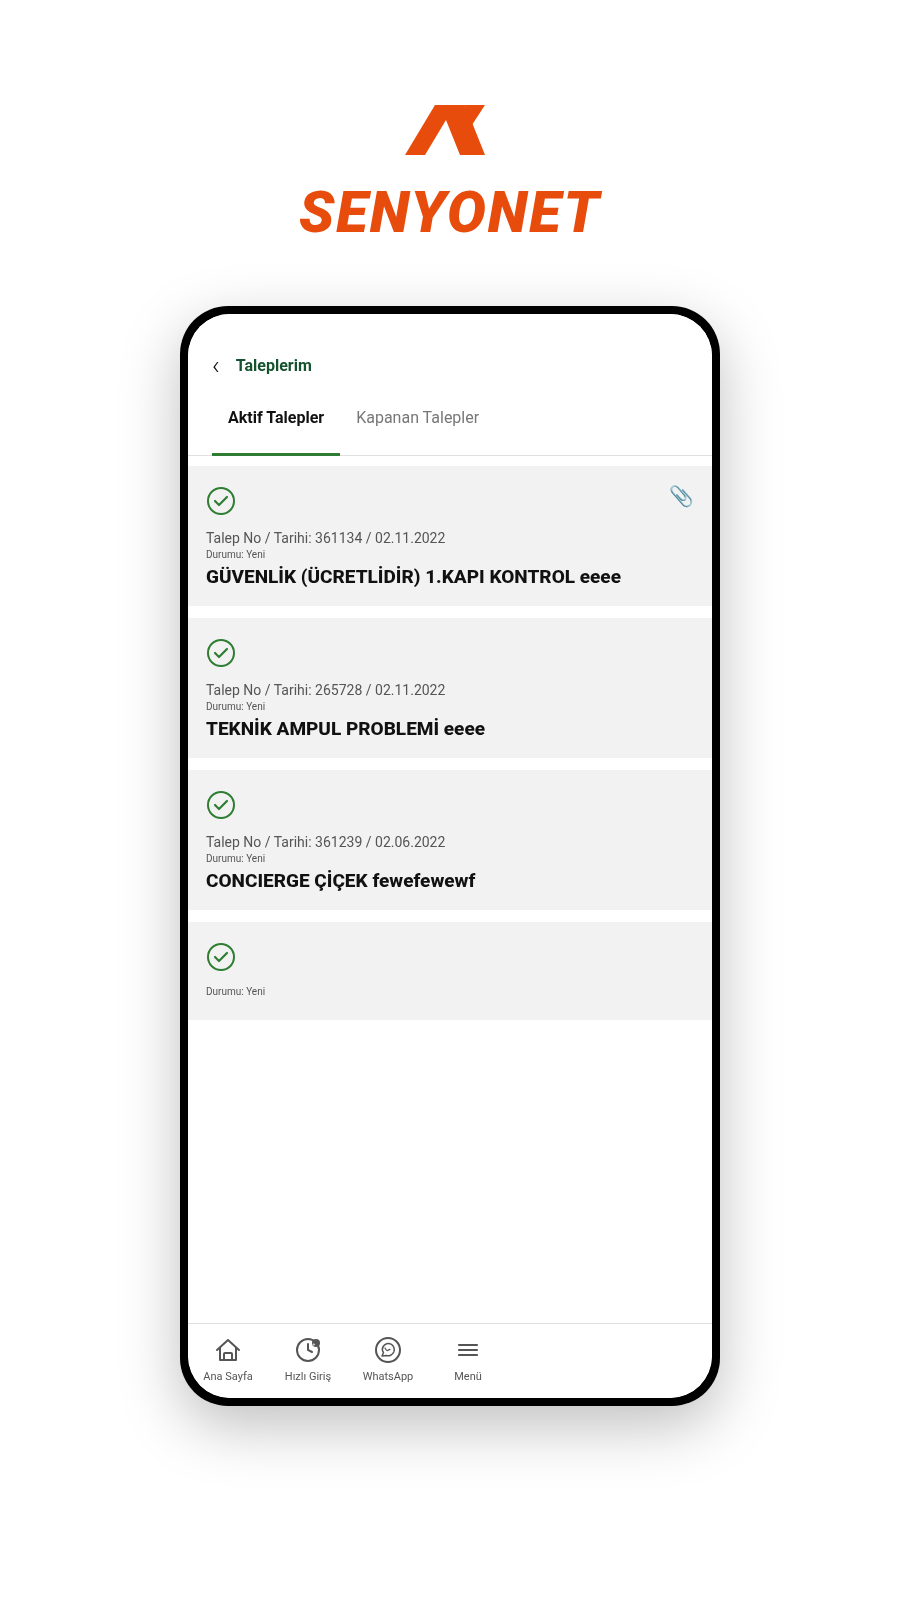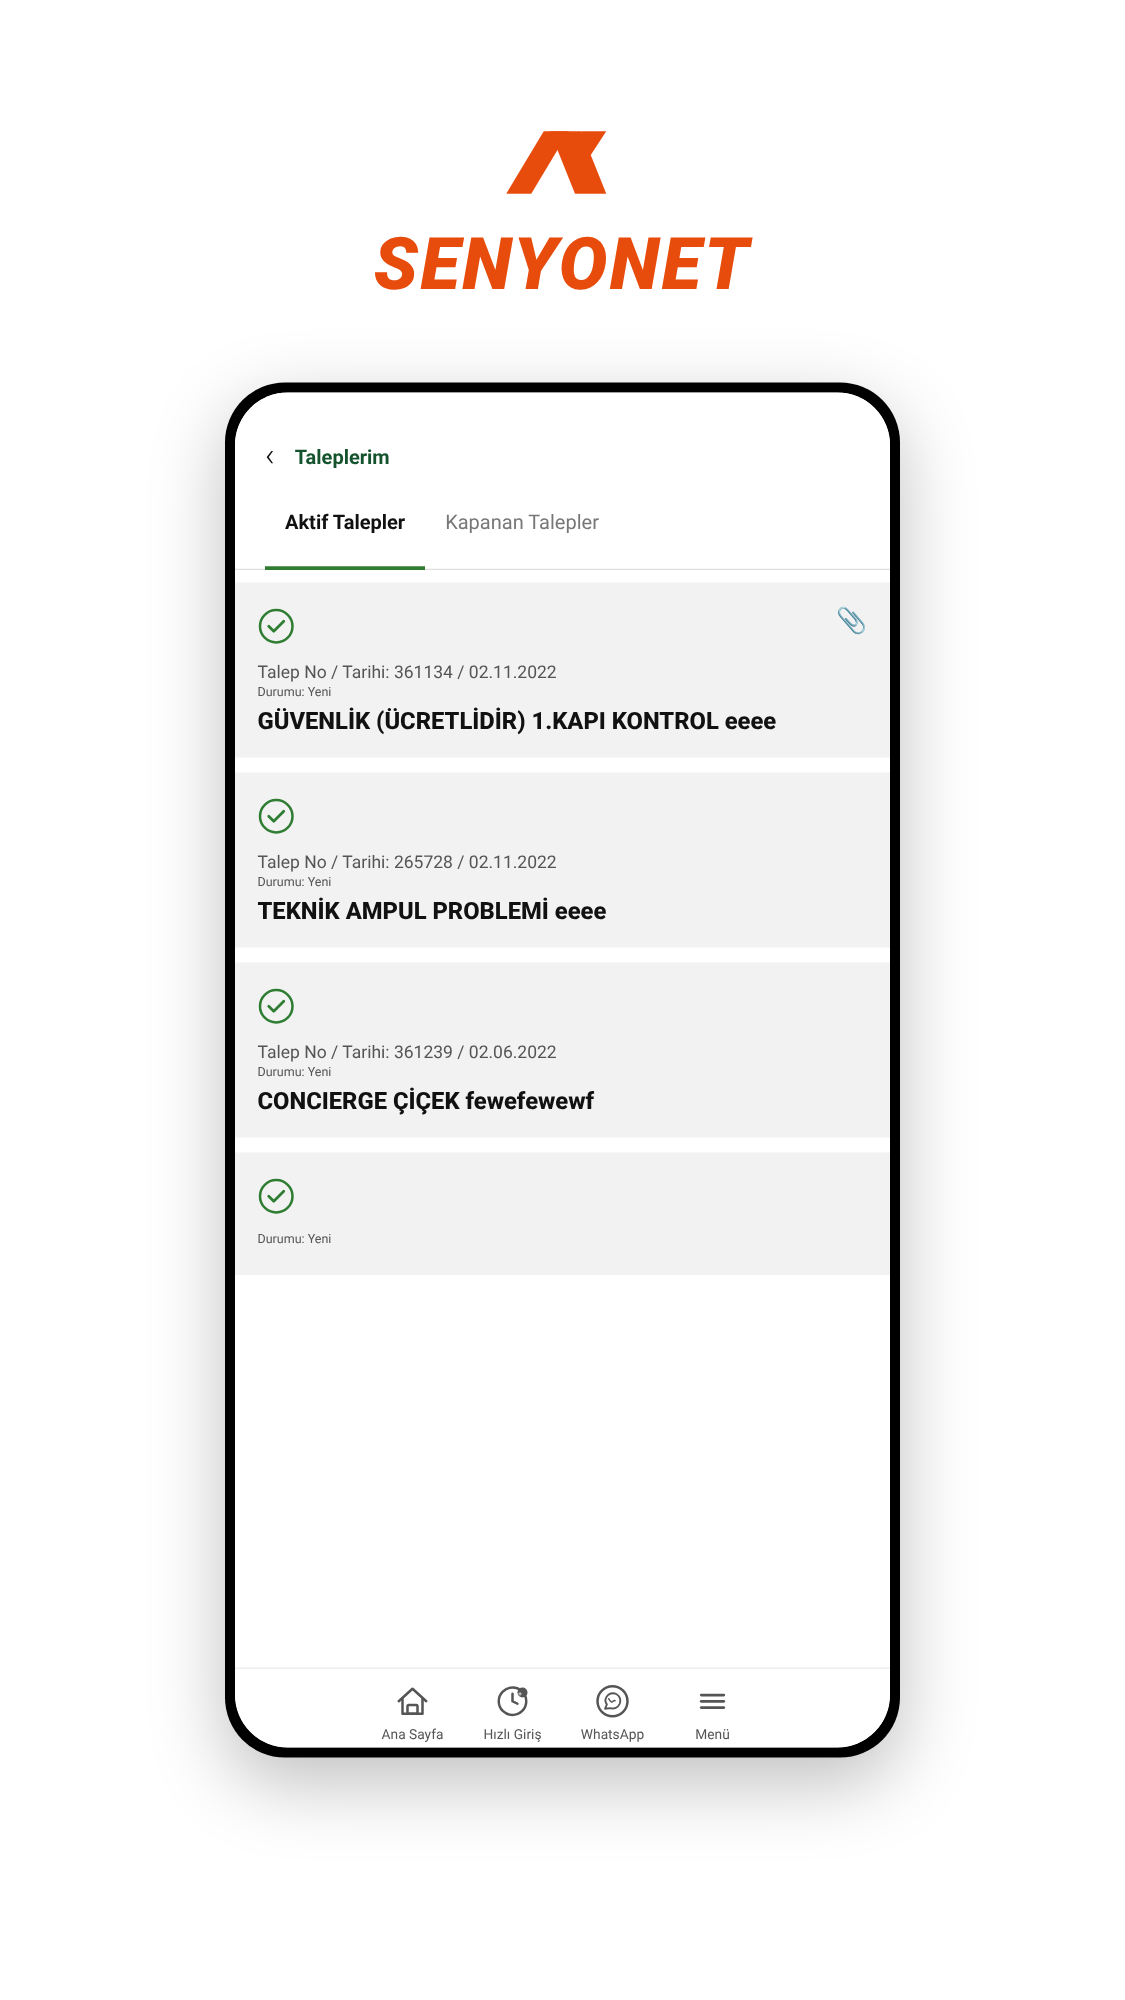--- a/index.html
+++ b/index.html
@@ -161,23 +161,23 @@
       right: 18px;
       font-size: 20px;
       color: #666;
     }
 
     
     .bottom-nav {
       background: #fff;
       border-top: 1px solid #e0e0e0;
       display: flex;
-      justify-content: center;
-      align-items: center;
-      padding: 10px 0 4px;
+      justify-content: flex-start;
+      align-items: center;
+      padding: 10px 0 15px;
       border-radius: 0 0 42px 42px;
     }
 
     .nav-item {
       display: flex;
       flex-direction: column;
       align-items: center;
       gap: 4px;
       cursor: pointer;
       min-width: 80px;

